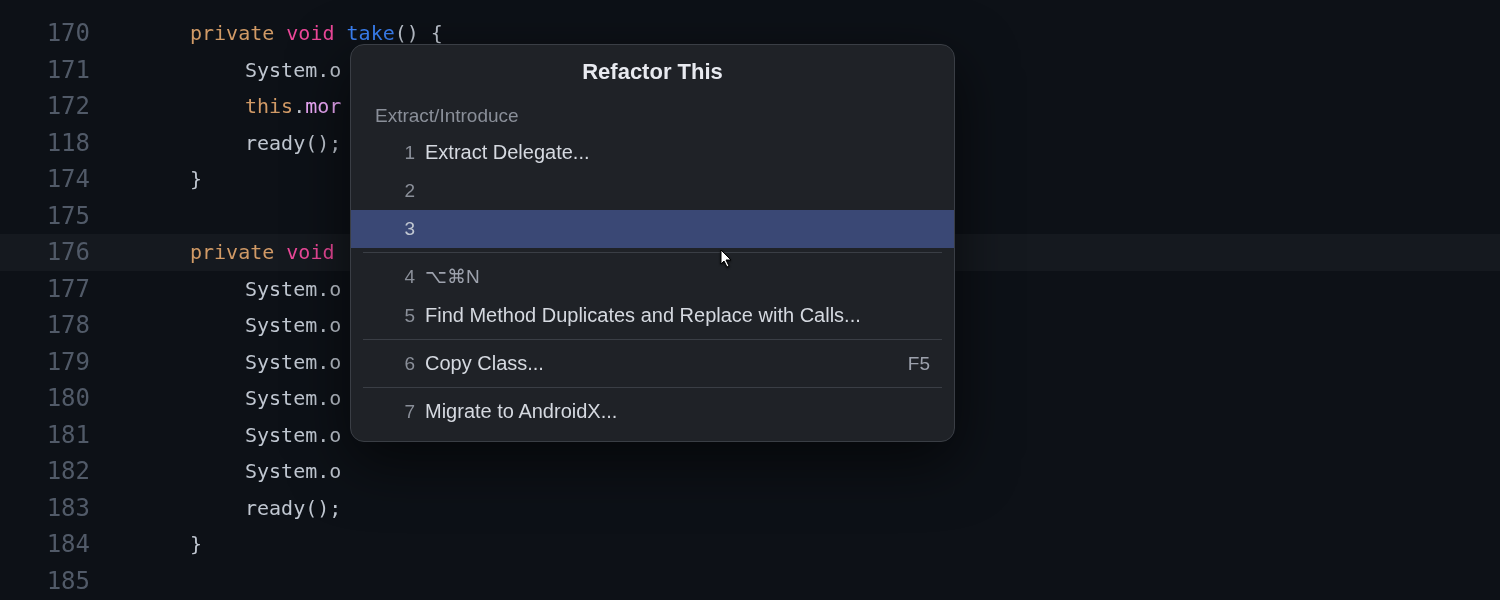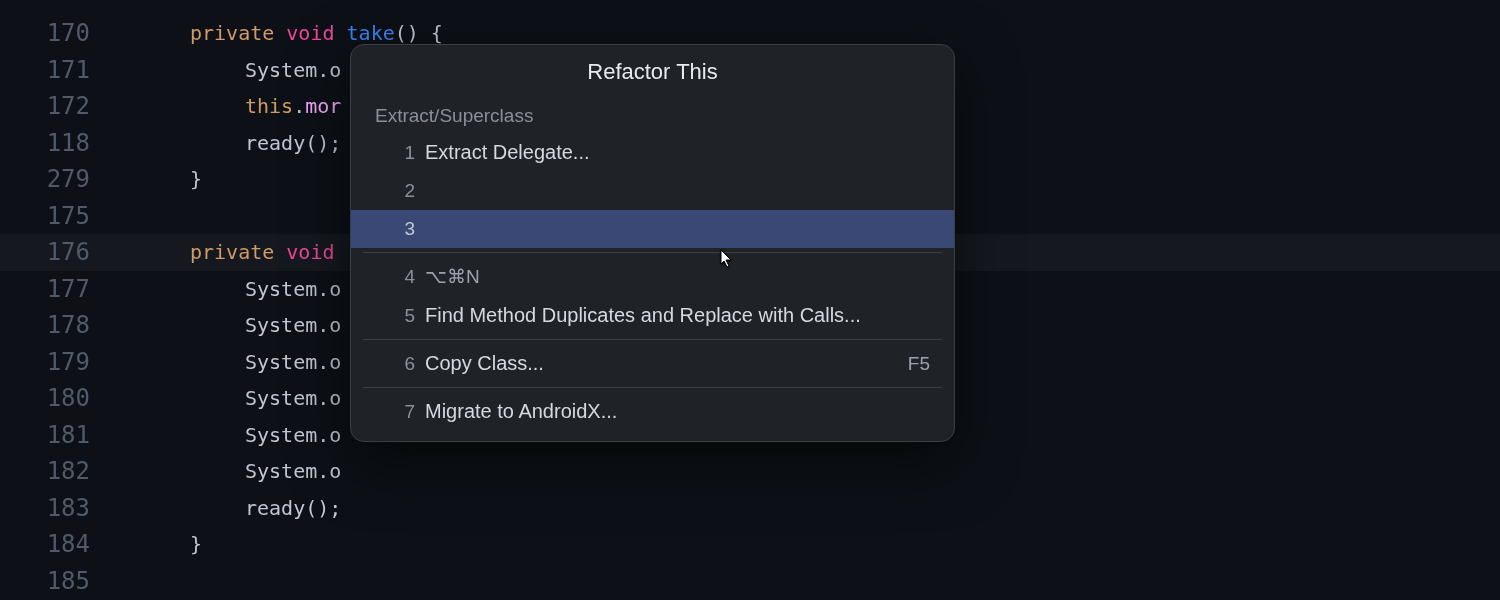--- a/index.html
+++ b/index.html
@@ -76,21 +76,21 @@
       border: 1px solid #3a3e45;
       border-radius: 14px;
       box-shadow: 0 20px 60px rgba(0,0,0,0.6);
       overflow: hidden;
       z-index: 10;
     }
     .popup-title {
       text-align: center;
       padding: 14px 0 10px;
       font-size: 22px;
-      font-weight: 400;
+      font-weight: 700;
       color: #e8eaf0;
     }
     .popup-section-header {
       padding: 10px 24px 6px;
       font-size: 19px;
       color: #8a8f99;
     }
     .popup-item {
       display: flex;
       align-items: center;
@@ -153,21 +153,21 @@
 <body>
 
 <div class="current-line-gutter-bg"></div>
 
 <div class="editor">
   <div class="gutter" id="gutter">
       <span class="line-number">170</span>
       <span class="line-number">171</span>
       <span class="line-number">172</span>
       <span class="line-number">118</span>
-      <span class="line-number">279</span>
+      <span class="line-number">174</span>
       <span class="line-number">175</span>
       <span class="line-number">176</span>
       <span class="line-number">177</span>
       <span class="line-number">178</span>
       <span class="line-number">179</span>
       <span class="line-number">180</span>
       <span class="line-number">181</span>
       <span class="line-number">182</span>
       <span class="line-number">183</span>
       <span class="line-number">184</span>
@@ -188,21 +188,21 @@
       <div class="code-line indent2"><span>System.</span><span>o</span></div>
       <div class="code-line indent2"><span>System.</span><span>o</span></div>
       <div class="code-line indent2"><span>ready();</span></div>
       <div class="code-line indent1"><span>}</span></div>
       <div class="code-line"></div>
     </div>
 </div>
 
 <div class="popup">
   <div class="popup-title">Refactor This</div>
-  <div class="popup-section-header">Extract/Superclass</div>
+  <div class="popup-section-header">Extract/Introduce</div>
   <div id="popup-items">
       <div class="popup-item">
         <span class="num">1</span>
         <span class="label">Extract Delegate...</span>
         <span class="shortcut"></span>
       </div>
       <div class="popup-item">
         <span class="num">2</span>
         <span class="shortcut"></span>
       </div>

